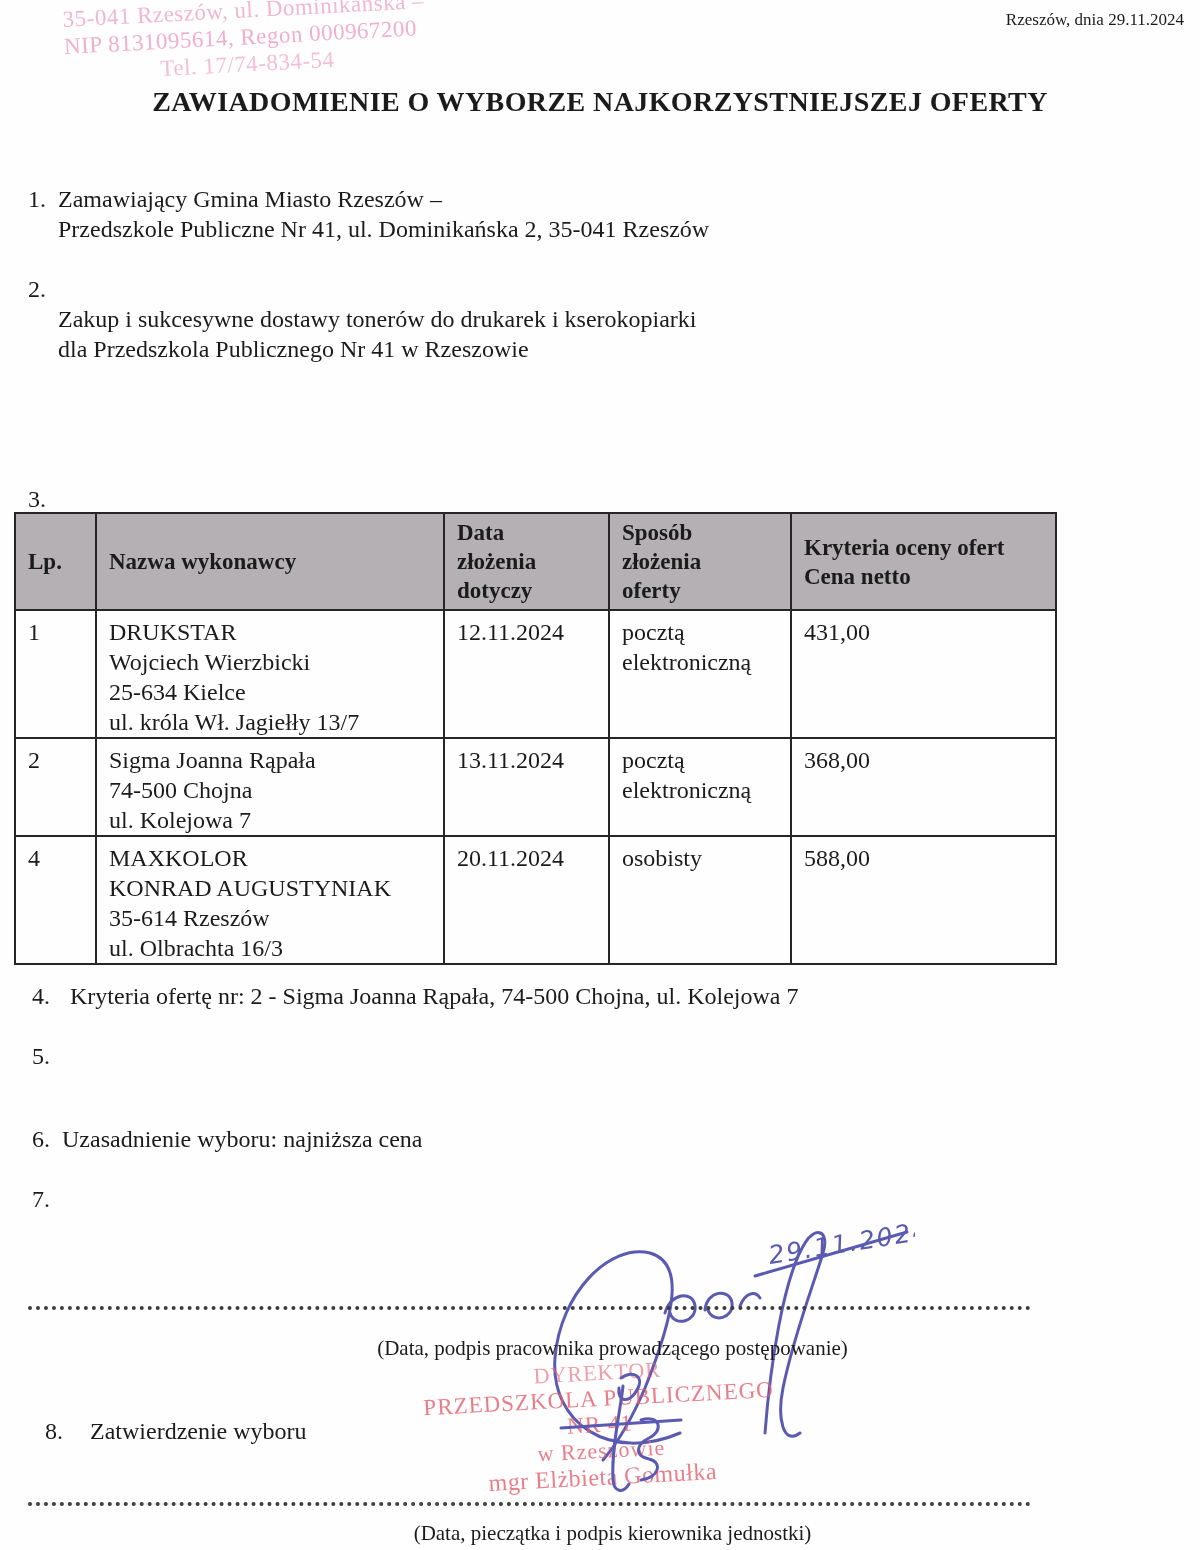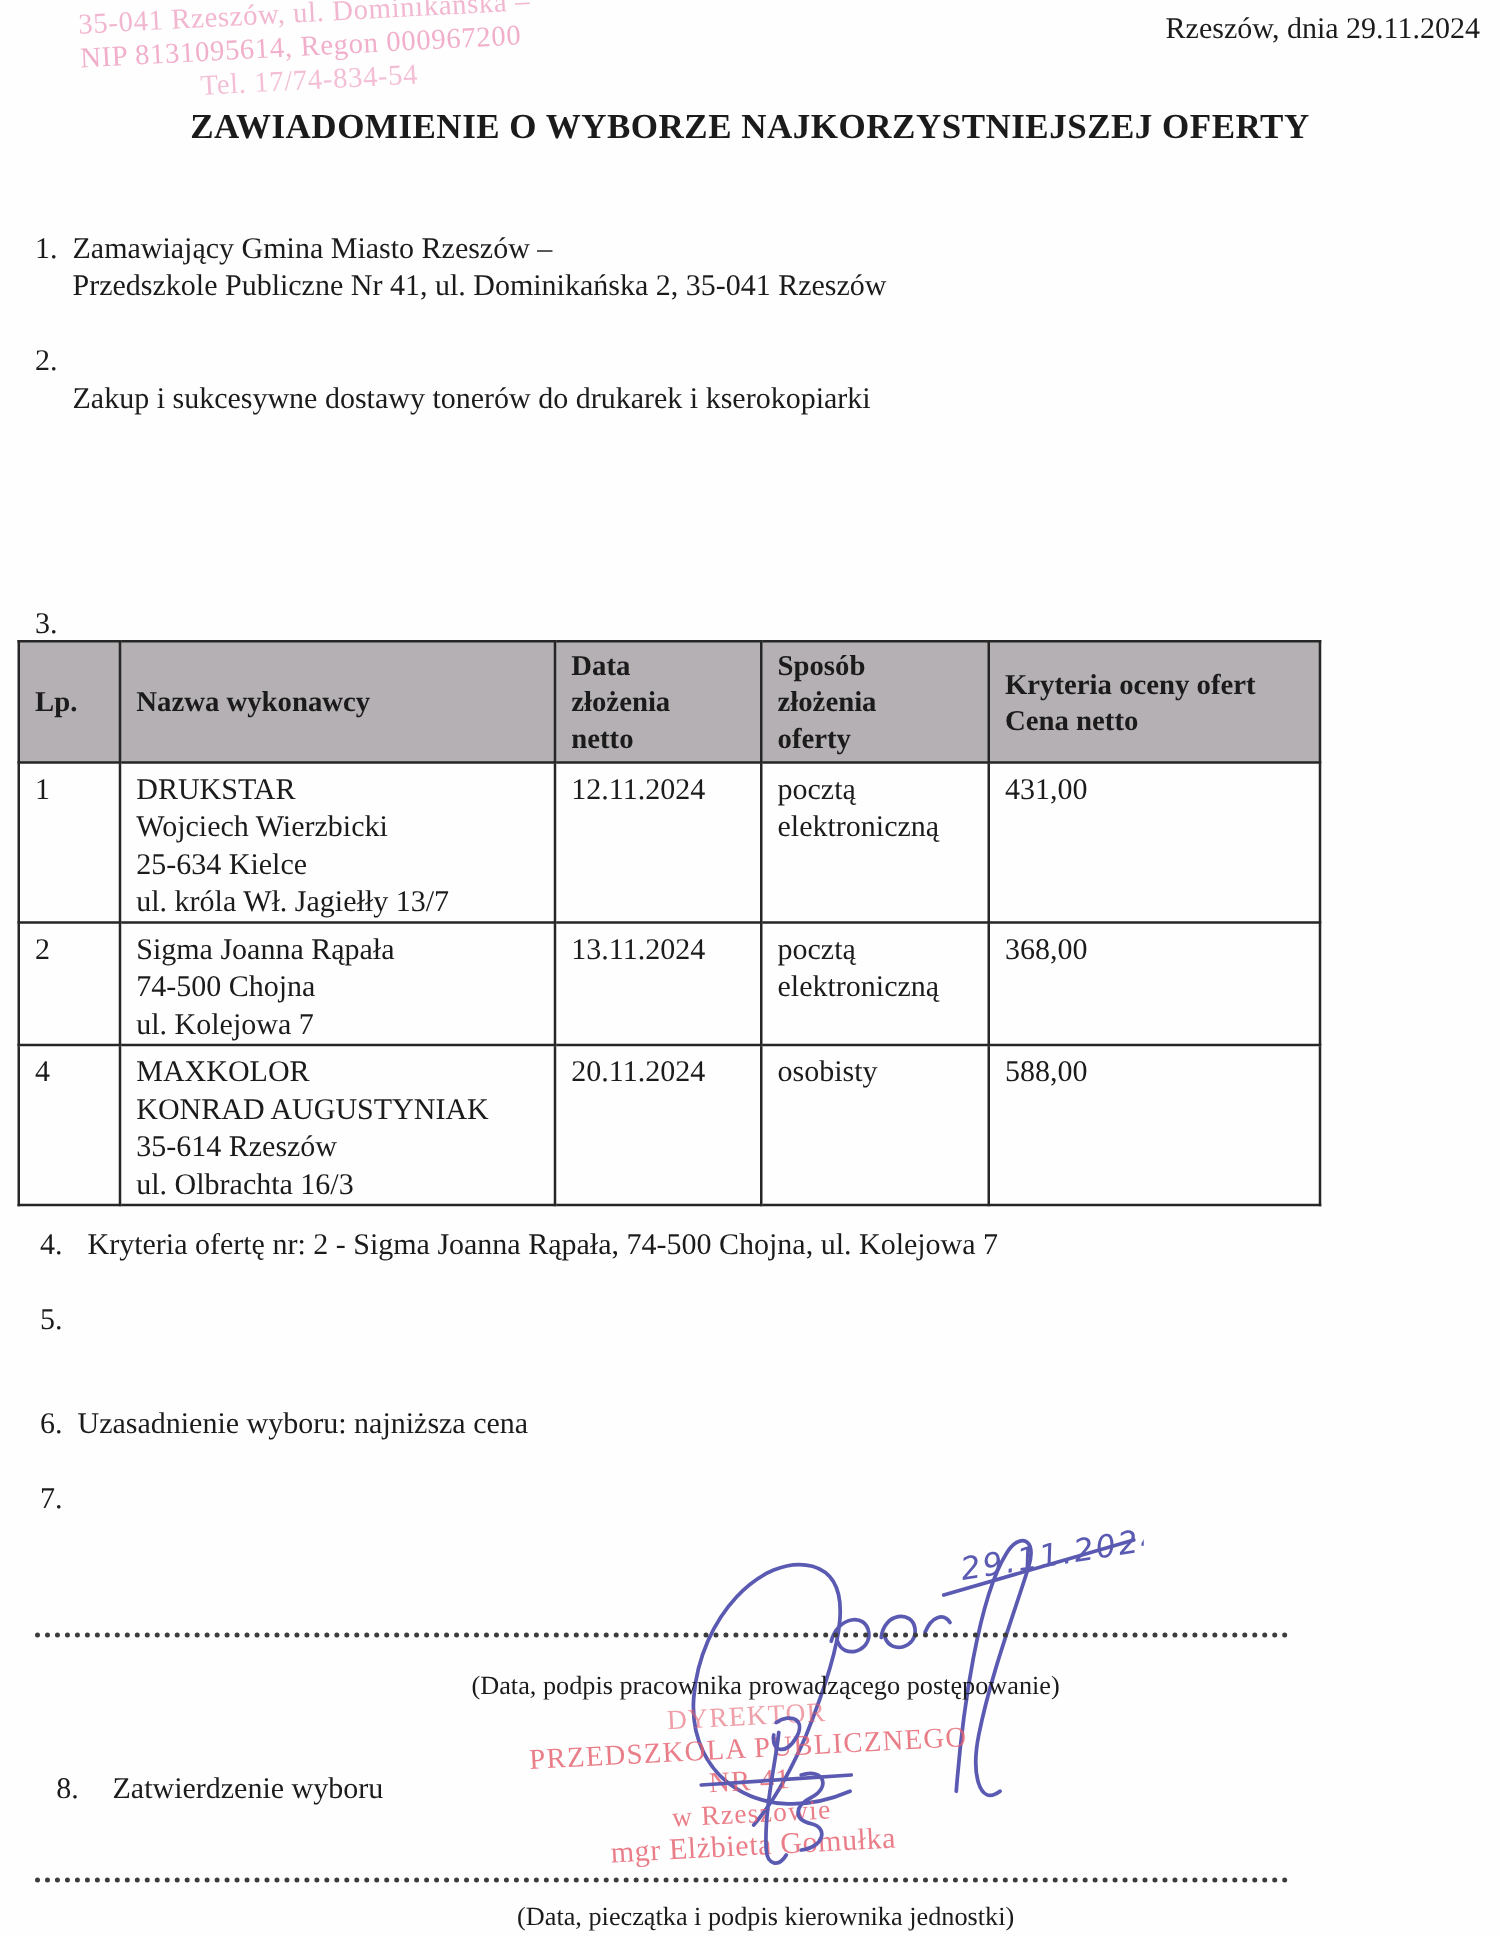--- a/index.html
+++ b/index.html
@@ -20,21 +20,21 @@
   .ml{white-space:pre-line;}
   
   .top-stamp{
     left:62px;top:6px;width:400px;transform:rotate(-3deg);transform-origin:0 0;
     color:var(--stamp-pink);font-size:23px;line-height:27px;letter-spacing:.5px;
     opacity:.85;
   }
   .top-stamp .l3{padding-left:95px;opacity:.8;}
   .top-stamp .l1{opacity:.9;}
   
-  .date-line{top:10px;right:16px;font-size:24px;}
+  .date-line{top:10px;right:16px;font-size:17px;}
   .title{left:0;top:86px;width:1200px;text-align:center;font-size:28px;font-weight:bold;letter-spacing:.4px;margin:0;}
   
   .item{display:flex;font-size:24px;line-height:30px;}
   .item .num{flex:0 0 30px;}
   .item.wide-num .num{flex:0 0 38px;}
   .item.item8 .num{flex:0 0 45px;}
   .para{font-size:24px;line-height:30px;}
   b{font-weight:normal;}
   
   table.offers{
@@ -83,20 +83,21 @@
     <span class="num">1.</span>
     <span><span>Zamawiający Gmina Miasto Rzeszów –</span><br>
       <b>Przedszkole Publiczne Nr 41</b><span>, ul. Dominikańska 2, 35-041 Rzeszów</span>
     </span>
   </div>
 
   <div class="abs item" style="left:28px;top:274px;width:1120px">
     <span class="num">2.</span>
     <span><br>
       <b>Zakup i sukcesywne dostawy tonerów do drukarek i kserokopiarki</b><br>
+      <b>dla  Przedszkola Publicznego Nr 41 w Rzeszowie</b>
     </span>
   </div>
 
 
   <div class="abs item" style="left:28px;top:484px;width:1120px">
     <span class="num">3.</span>
   </div>
 
   <table class="offers">
     <colgroup>
@@ -105,21 +106,21 @@
         <col style="width:165px">
         <col style="width:182px">
         <col style="width:265px">
     </colgroup>
     <tbody>
         <tr style="height:86px">
       <th class="ml">Lp.</th>
       <th class="ml">Nazwa wykonawcy</th>
       <th class="ml">Data
 złożenia
-netto</th>
+dotyczy</th>
       <th class="ml">Sposób
 złożenia
 oferty</th>
       <th class="ml">Kryteria oceny ofert
 Cena netto</th>
     </tr>
     <tr style="height:128px">
       <td>1</td>
       <td class="ml name-cell">DRUKSTAR
 Wojciech Wierzbicki

